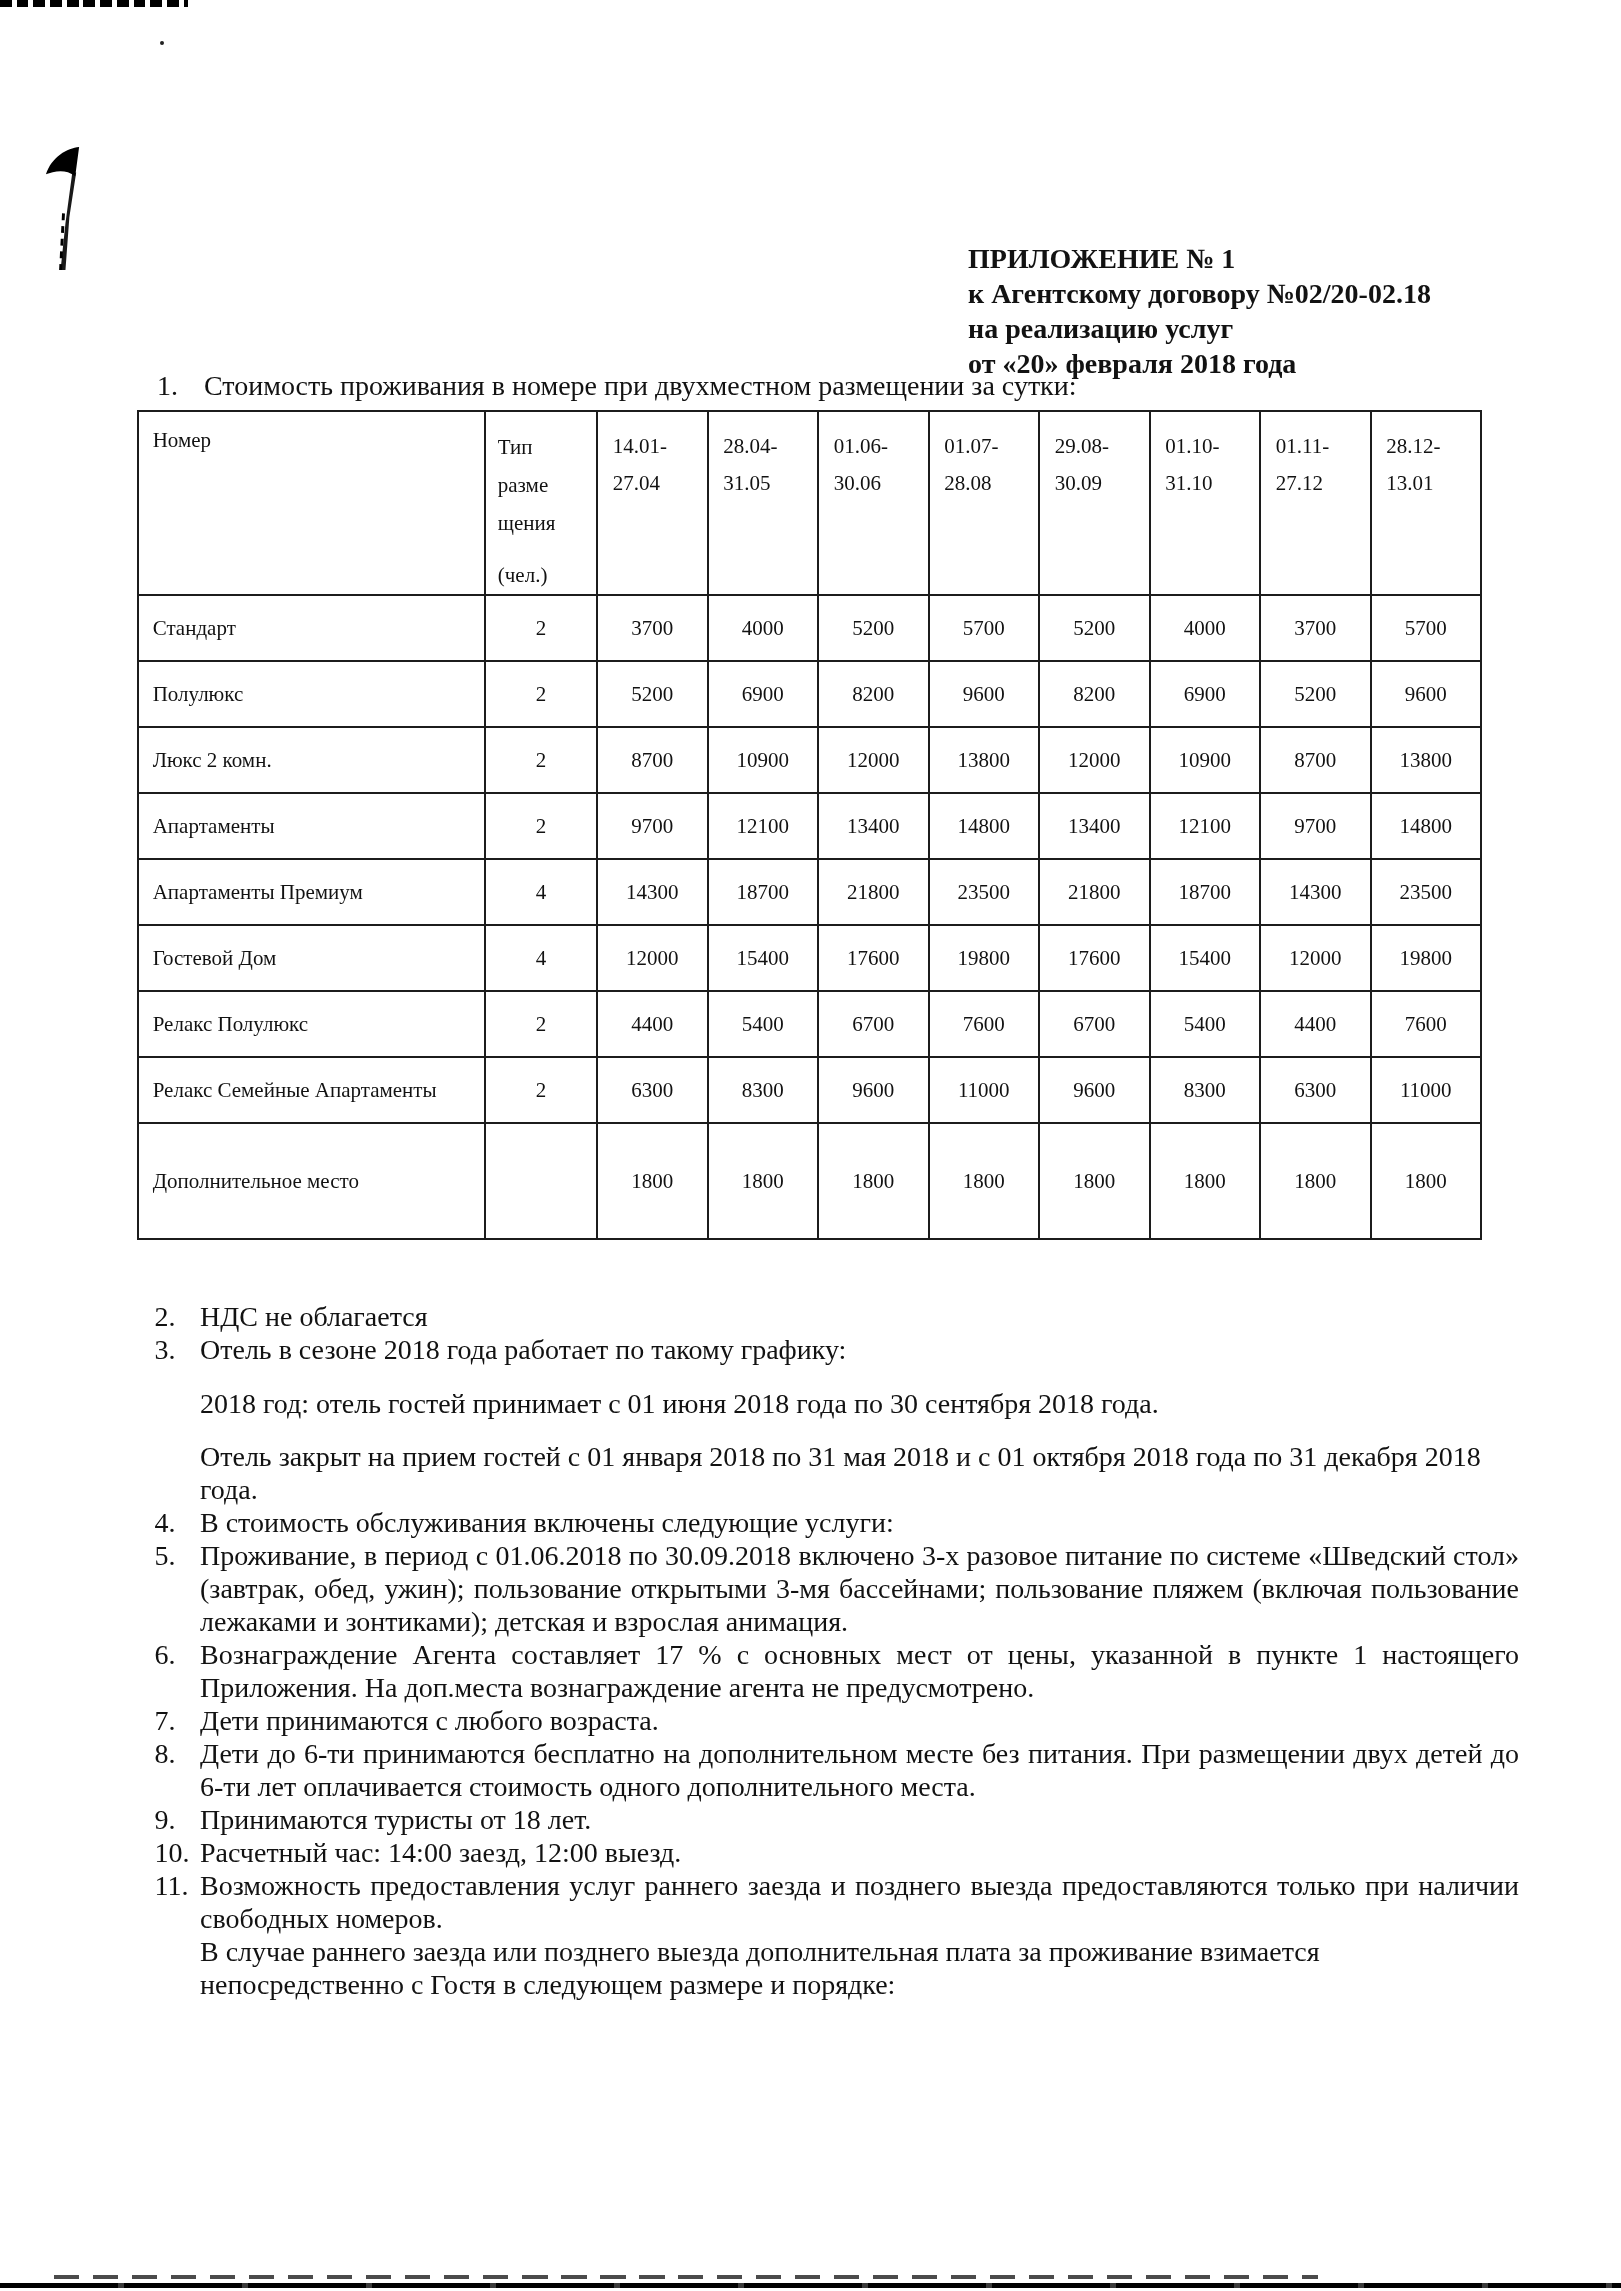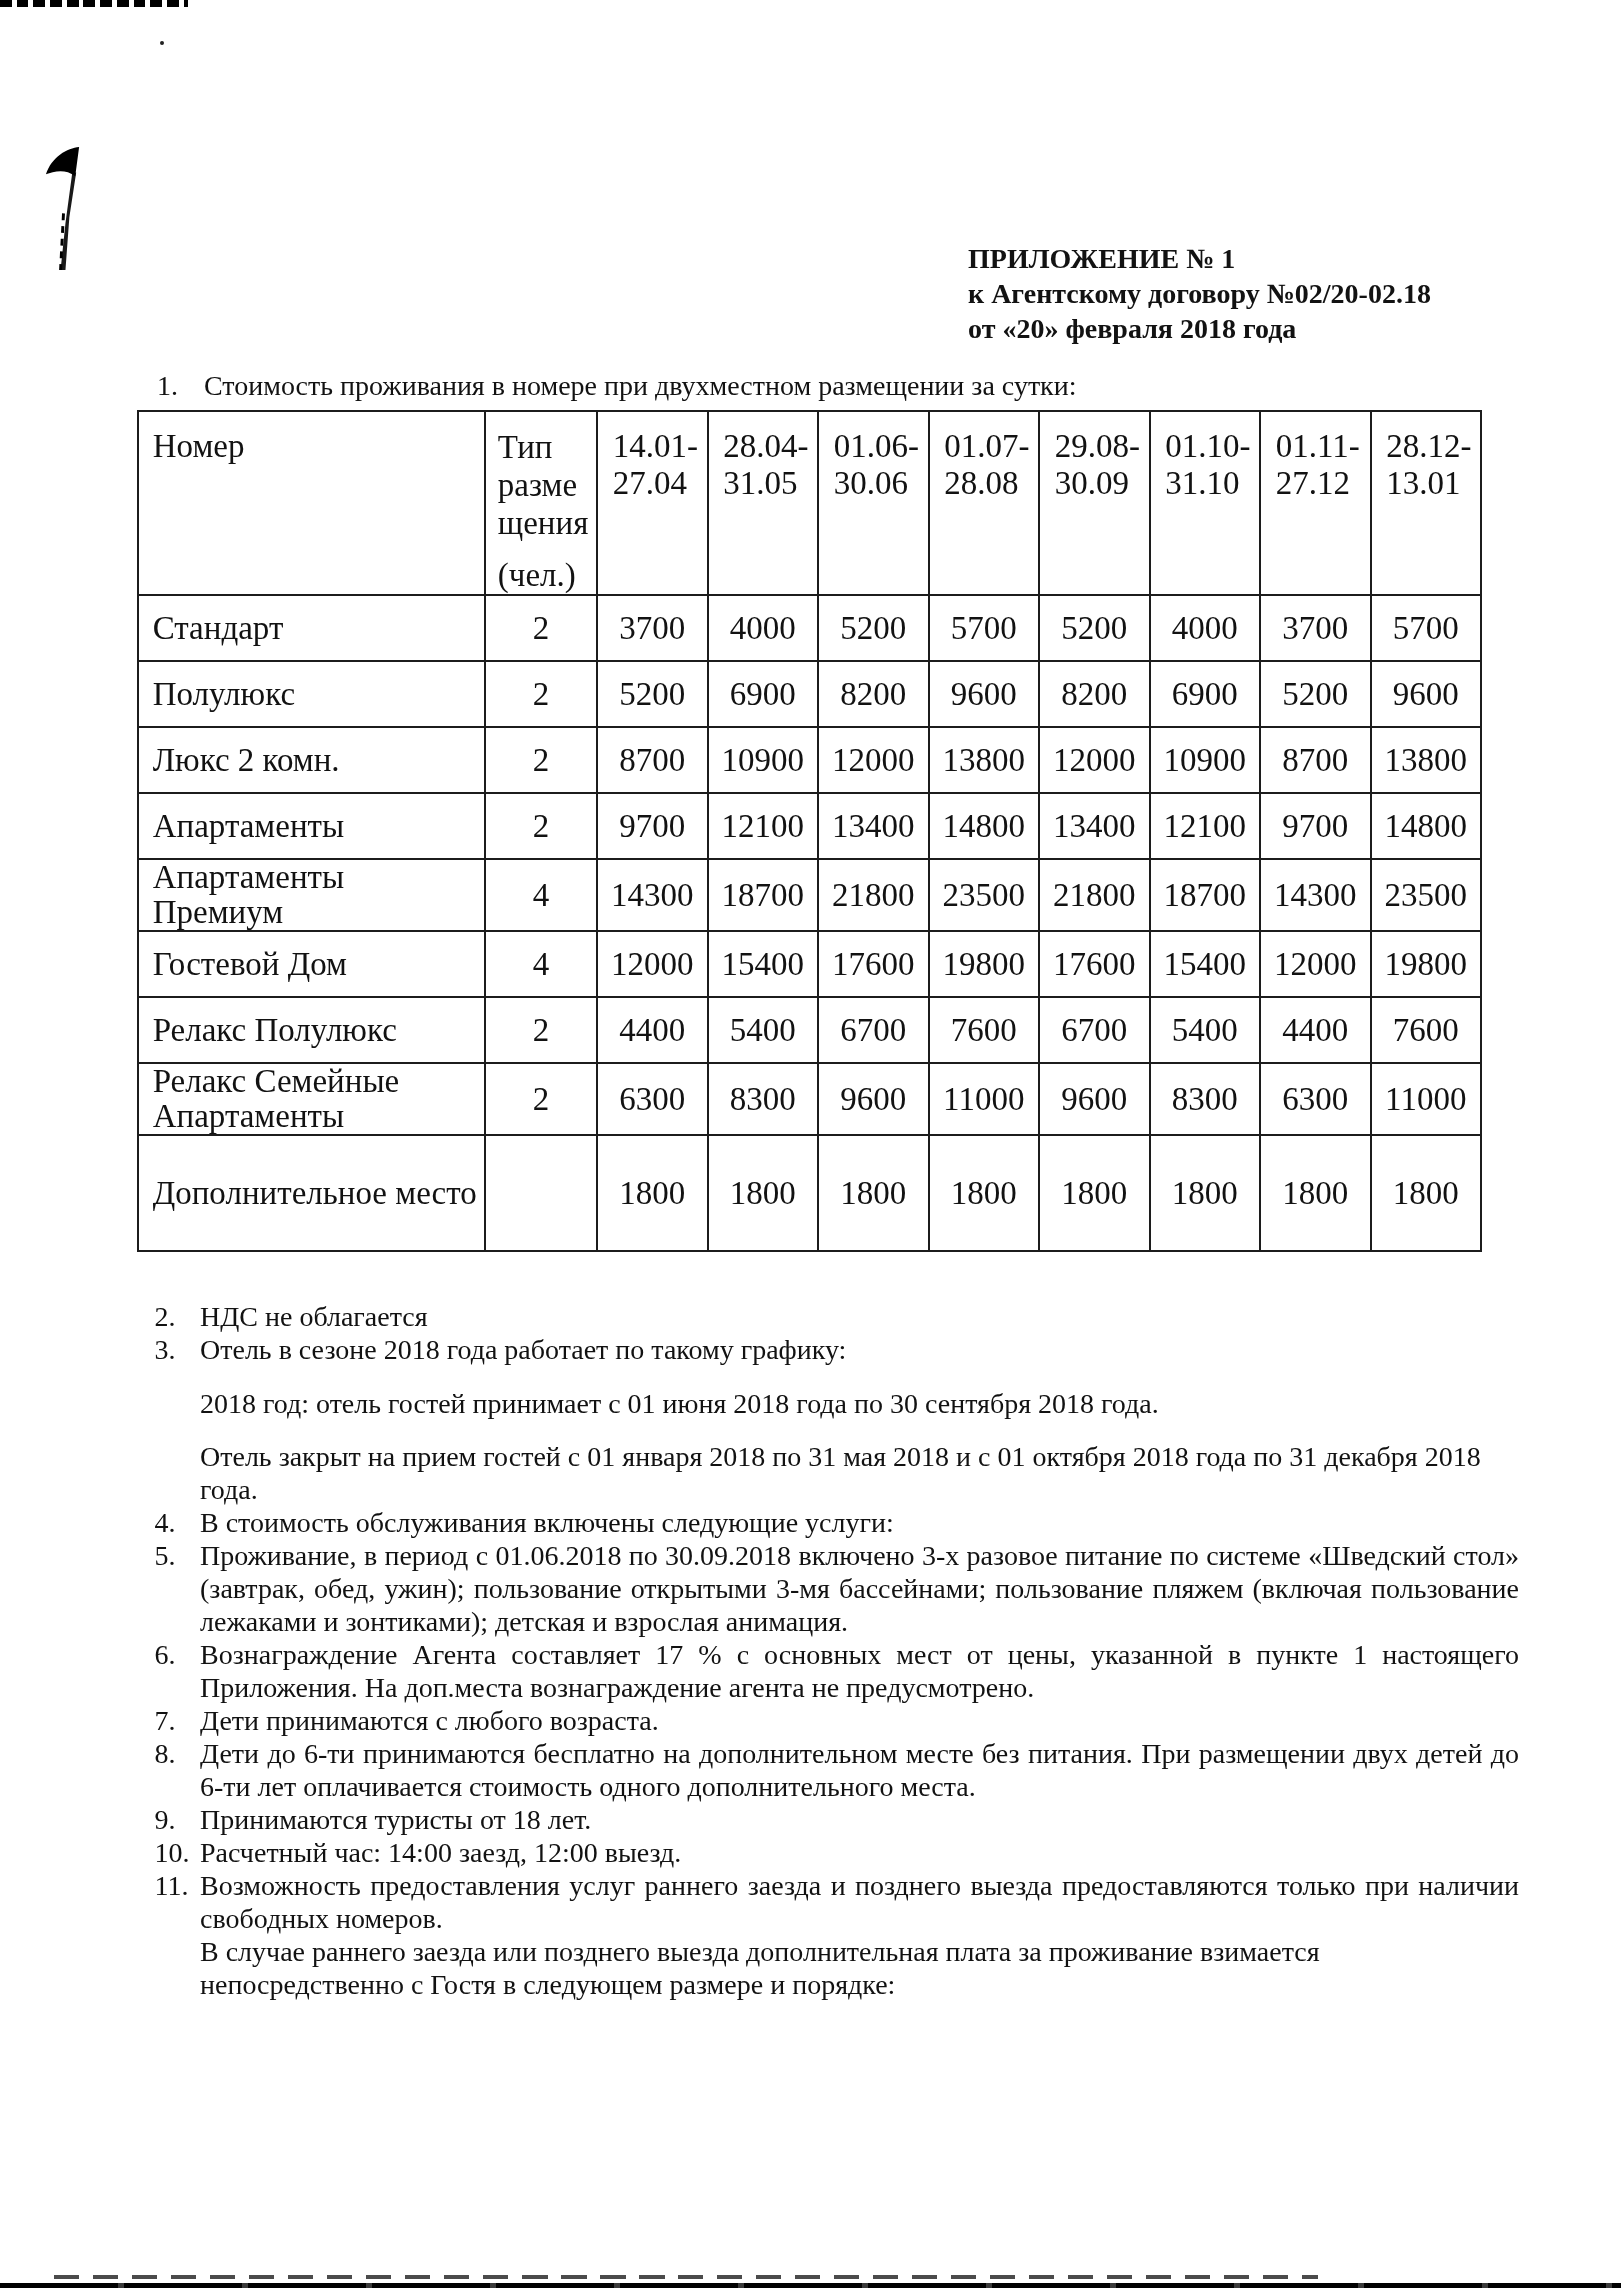--- a/index.html
+++ b/index.html
@@ -40,21 +40,21 @@
   .item1 {
     position:absolute; left:157px; top:370px;
     font-size:28px; display:flex; white-space:nowrap;
   }
   .item1 .num { width:47px; flex:none; }
 
   
   table.price-table {
     position:absolute; left:137px; top:410px; width:1345px;
     border-collapse:collapse; table-layout:fixed;
-    font-size:33px;
+    font-size:21px;
   }
   .price-table th, .price-table td {
     border:2px solid #1c1c1c;
     border-top-width:2.9px; border-bottom-width:2.9px;
     font-weight:normal;
     padding:0;
   }
   .price-table thead tr { height:181px; }
   .price-table thead th { vertical-align:top; text-align:left; padding-top:15.7px; }
   .price-table thead th.room-h { padding-left:13.7px; }
@@ -92,20 +92,21 @@
     <path d="M34,28 L27,74 L23,128 L18,128 L23,80 L30,28 Z" fill="#000" opacity="0.9"></path>
     <line x1="21" y1="70" x2="18" y2="128" stroke="#000" stroke-width="3" stroke-dasharray="7 6"></line>
   </svg>
 </div>
 <div class="artifact-bottom-1"></div>
 <div class="artifact-bottom-2"></div>
 
 <div class="doc-header">
   <div>ПРИЛОЖЕНИЕ № 1</div>
   <div>к Агентскому договору №02/20-02.18</div>
+  <div>на реализацию услуг</div>
   <div>от «20» февраля 2018 года</div>
 </div>
 
 <div class="item1">
   <span class="num">1.</span>
   <span>Стоимость проживания в номере при двухместном размещении за сутки:</span>
 </div>
 
 <table class="price-table">
   <colgroup>

